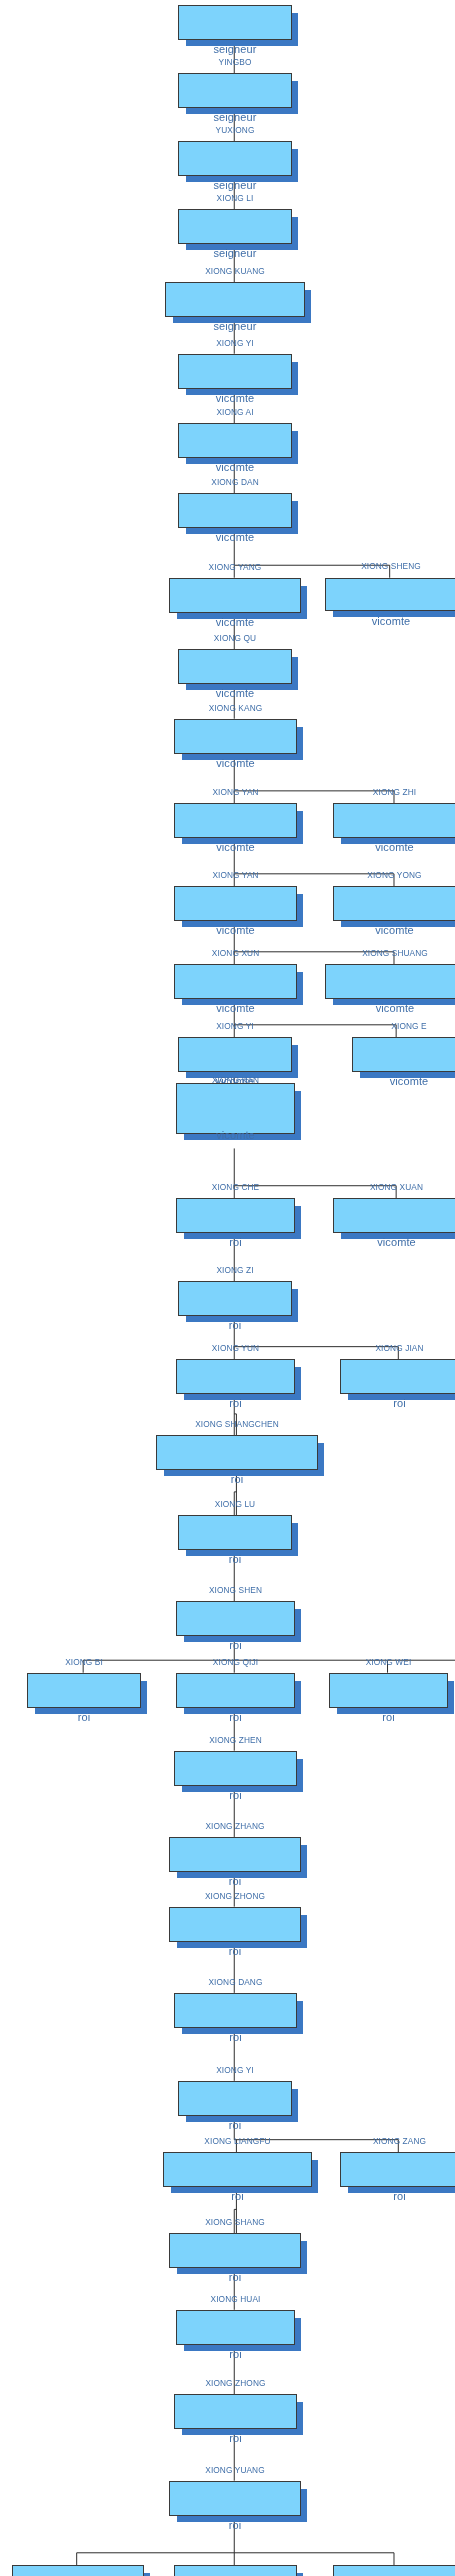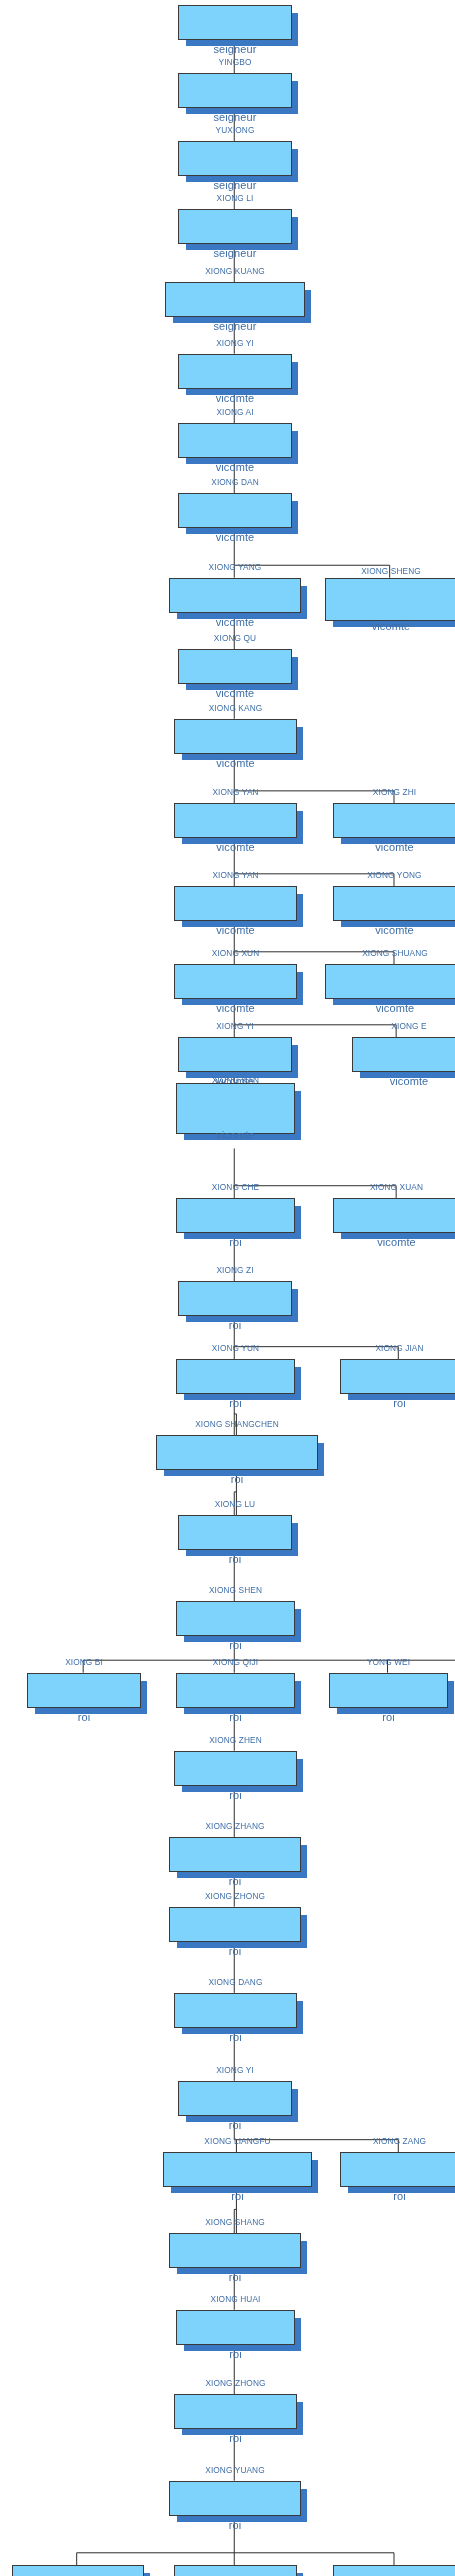--- a/index.html
+++ b/index.html
@@ -152,21 +152,21 @@
           <div class="ti">vicomte</div>
         </div>
       </div>
       <div class="node" style="left: 169px; top: 578px; width: 130px; height: 33px;">
         <div class="shadow"></div>
         <div class="boxface">
           <div class="nm">XIONG YANG</div>
           <div class="ti">vicomte</div>
         </div>
       </div>
-      <div class="node" style="left: 325px; top: 578px; width: 130px; height: 41px;">
+      <div class="node" style="left: 325px; top: 578px; width: 130px; height: 31px;">
         <div class="shadow"></div>
         <div class="boxface">
           <div class="nm">XIONG SHENG</div>
           <div class="ti">vicomte</div>
         </div>
       </div>
       <div class="node" style="left: 178px; top: 649px; width: 112px; height: 33px;">
         <div class="shadow"></div>
         <div class="boxface">
           <div class="nm">XIONG QU</div>
@@ -309,21 +309,21 @@
       <div class="node" style="left: 176px; top: 1673px; width: 117px; height: 33px;">
         <div class="shadow"></div>
         <div class="boxface">
           <div class="nm">XIONG QIJI</div>
           <div class="ti">roi</div>
         </div>
       </div>
       <div class="node" style="left: 329px; top: 1673px; width: 117px; height: 33px;">
         <div class="shadow"></div>
         <div class="boxface">
-          <div class="nm">YONG WEI</div>
+          <div class="nm">XIONG WEI</div>
           <div class="ti">roi</div>
         </div>
       </div>
       <div class="node" style="left: 174px; top: 1751px; width: 121px; height: 33px;">
         <div class="shadow"></div>
         <div class="boxface">
           <div class="nm">XIONG ZHEN</div>
           <div class="ti">roi</div>
         </div>
       </div>

